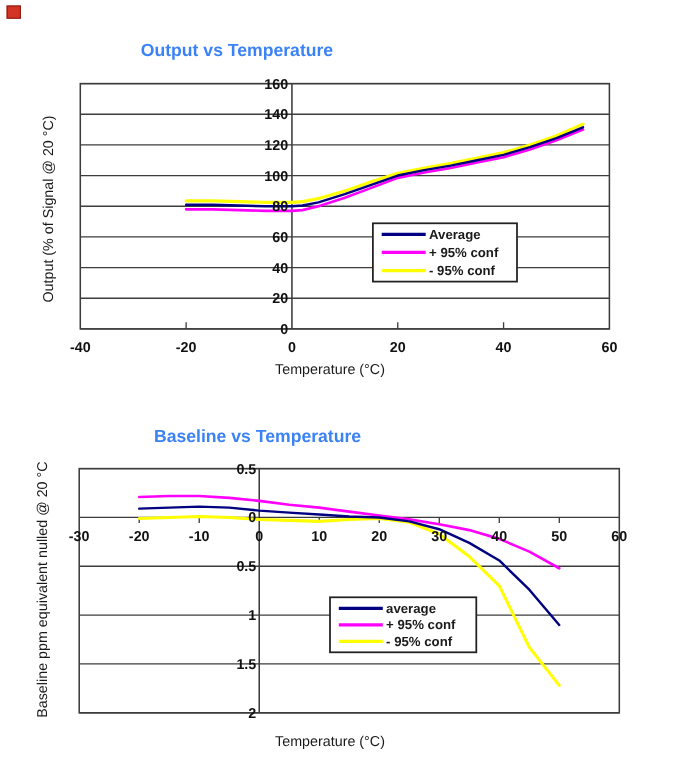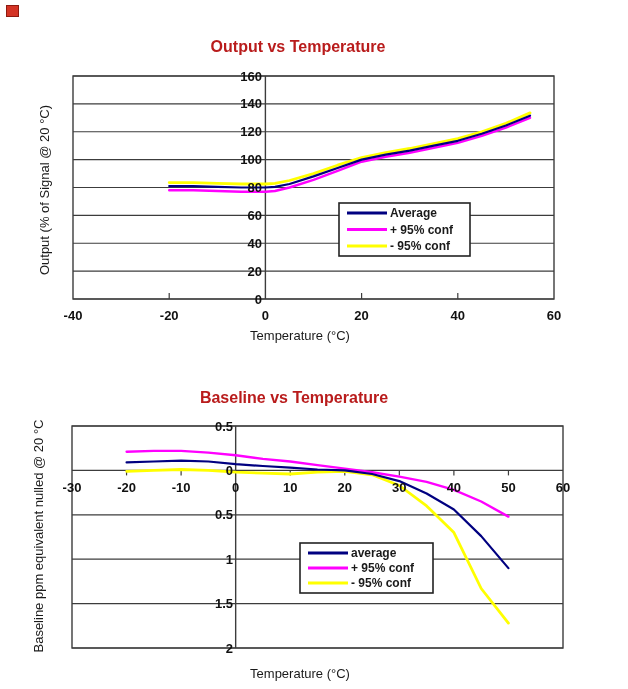--- a/index.html
+++ b/index.html
@@ -1,19 +1,19 @@
 <!DOCTYPE html>
 <html><head>
 <meta charset="utf-8">
 <style>
   html,body{margin:0;padding:0;background:#ffffff;}
   body{width:628px;height:689px;position:relative;overflow:hidden;
        font-family:"Liberation Sans",sans-serif;}
   .abs{position:absolute;}
-  .chart-title{font-size:16px;font-weight:bold;color:#b91c1c;text-align:center;
+  .chart-title{font-size:16px;font-weight:bold;color:#3b82f6;
                letter-spacing:0px;white-space:nowrap;}
   .axis-title{font-size:13px;color:#1a1a1a;text-align:center;white-space:nowrap;}
   .y-title{transform:translate(-50%,-50%) rotate(-90deg);white-space:nowrap;}
   #marker{width:11px;height:10px;background:#d43425;border:1px solid #8e1a10;}
   svg text{font-family:"Liberation Sans",sans-serif;}
 </style>
 </head>
 <body>
 
 <div id="marker" class="abs" style="left:6px;top:5px;"></div>
@@ -98,15 +98,15 @@
     <line x1="308" y1="568" x2="348" y2="568" stroke="#ff00ff" stroke-width="3"></line>
     <text x="351" y="572" font-size="12" font-weight="bold" fill="#1a1a1a" font-family="&quot;DejaVu Sans Mono&quot;,monospace">+ 95% conf</text>
     <line x1="308" y1="583" x2="348" y2="583" stroke="#ffff00" stroke-width="3"></line>
     <text x="351" y="587" font-size="12" font-weight="bold" fill="#1a1a1a" font-family="&quot;DejaVu Sans Mono&quot;,monospace">- 95% conf</text>
   </svg>
 
 <div class="abs chart-title" style="left:128px;top:38px;width:340px;">Output vs Temperature</div>
 <div class="abs axis-title" style="left:150px;top:328px;width:300px;">Temperature (°C)</div>
 <div class="abs axis-title y-title" style="left:44px;top:190px;">Output (% of Signal @ 20 °C)</div>
 
-<div class="abs chart-title" style="left:124px;top:389px;width:340px;">Baseline vs Temperature</div>
+<div class="abs chart-title" style="left:140px;top:389px;width:340px;">Baseline vs Temperature</div>
 <div class="abs axis-title" style="left:150px;top:666px;width:300px;">Temperature (°C)</div>
 <div class="abs axis-title y-title" style="left:38px;top:536px;">Baseline ppm equivalent nulled @ 20 °C</div>
 
 </body></html>

